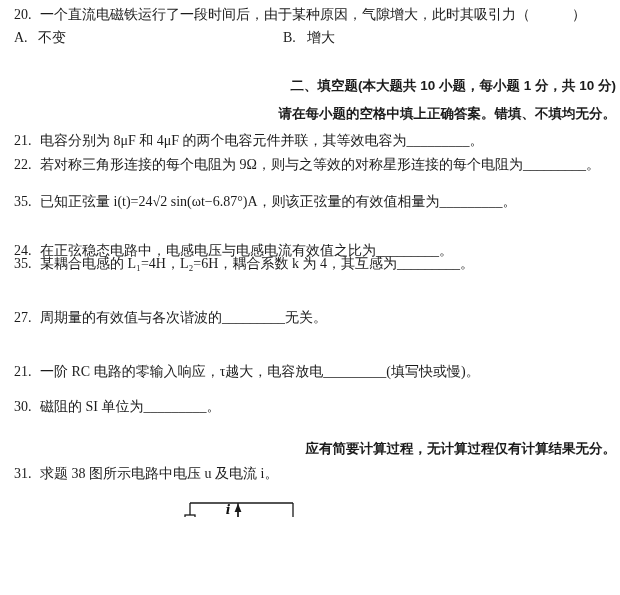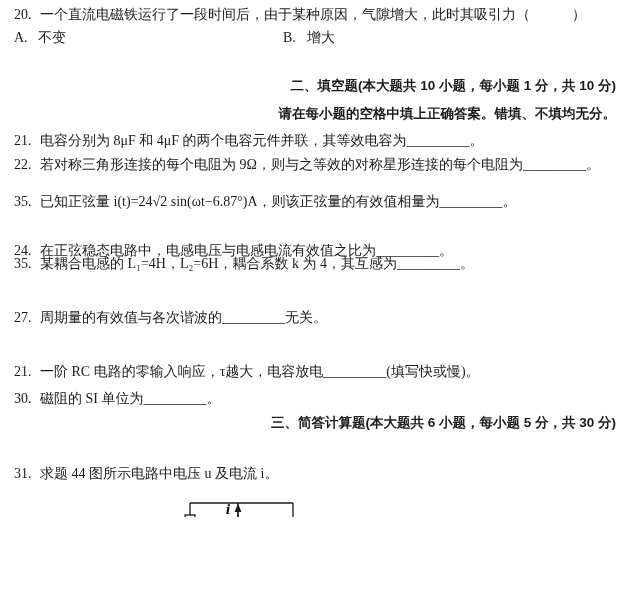--- a/index.html
+++ b/index.html
@@ -71,24 +71,24 @@
   <div class="line bold" style="top:77px">二、填空题(本大题共 10 小题，每小题 1 分，共 10 分)</div>
   <div class="line bold" style="top:105px">请在每小题的空格中填上正确答案。错填、不填均无分。</div>
 
   <div class="line" style="top:132px"><span class="qnum">21.</span><span>电容分别为 8μF 和 4μF 的两个电容元件并联，其等效电容为_________。</span></div>
   <div class="line" style="top:156px"><span class="qnum">22.</span><span>若对称三角形连接的每个电阻为 9Ω，则与之等效的对称星形连接的每个电阻为_________。</span></div>
   <div class="line" style="top:193px"><span class="qnum">35.</span><span>已知正弦量 i(t)=24√2 sin(ωt−6.87°)A，则该正弦量的有效值相量为_________。</span></div>
   <div class="line" style="top:242px"><span class="qnum">24.</span><span>在正弦稳态电路中，电感电压与电感电流有效值之比为_________。</span></div>
   <div class="line" style="top:255px"><span class="qnum">35.</span><span>某耦合电感的 L₁=4H，L₂=6H，耦合系数 k 为 4，其互感为_________。</span></div>
   <div class="line" style="top:309px"><span class="qnum">27.</span><span>周期量的有效值与各次谐波的_________无关。</span></div>
   <div class="line" style="top:363px"><span class="qnum">21.</span><span>一阶 RC 电路的零输入响应，τ越大，电容放电_________(填写快或慢)。</span></div>
-  <div class="line" style="top:390px"><span class="qnum">30.</span><span>磁阻的 SI 单位为_________。</span></div>
+  <div class="line" style="top:398px"><span class="qnum">30.</span><span>磁阻的 SI 单位为_________。</span></div>
 
-  <div class="line bold" style="top:414px">三、简答计算题(本大题共 6 小题，每小题 5 分，共 30 分)</div>
-  <div class="line" style="top:465px"><span class="qnum">31.</span><span>求题 44 图所示电路中电压 u 及电流 i。</span></div>
+  <div class="line bold" style="top:440px">应有简要计算过程，无计算过程仅有计算结果无分。</div>
+  <div class="line" style="top:465px"><span class="qnum">31.</span><span>求题 38 图所示电路中电压 u 及电流 i。</span></div>
 
   <svg class="circuit" viewBox="0 0 200 105">
 
     <line class="wire" x1="50" y1="13" x2="153" y2="13"></line>
     <line class="wire" x1="50" y1="78" x2="153" y2="78"></line>
     <line class="wire" x1="50" y1="13" x2="50" y2="78"></line>
     <line class="wire" x1="98" y1="13" x2="98" y2="78"></line>
     <line class="wire" x1="153" y1="13" x2="153" y2="78"></line>
 
     <line class="wire" x1="98" y1="29" x2="98" y2="20"></line>

